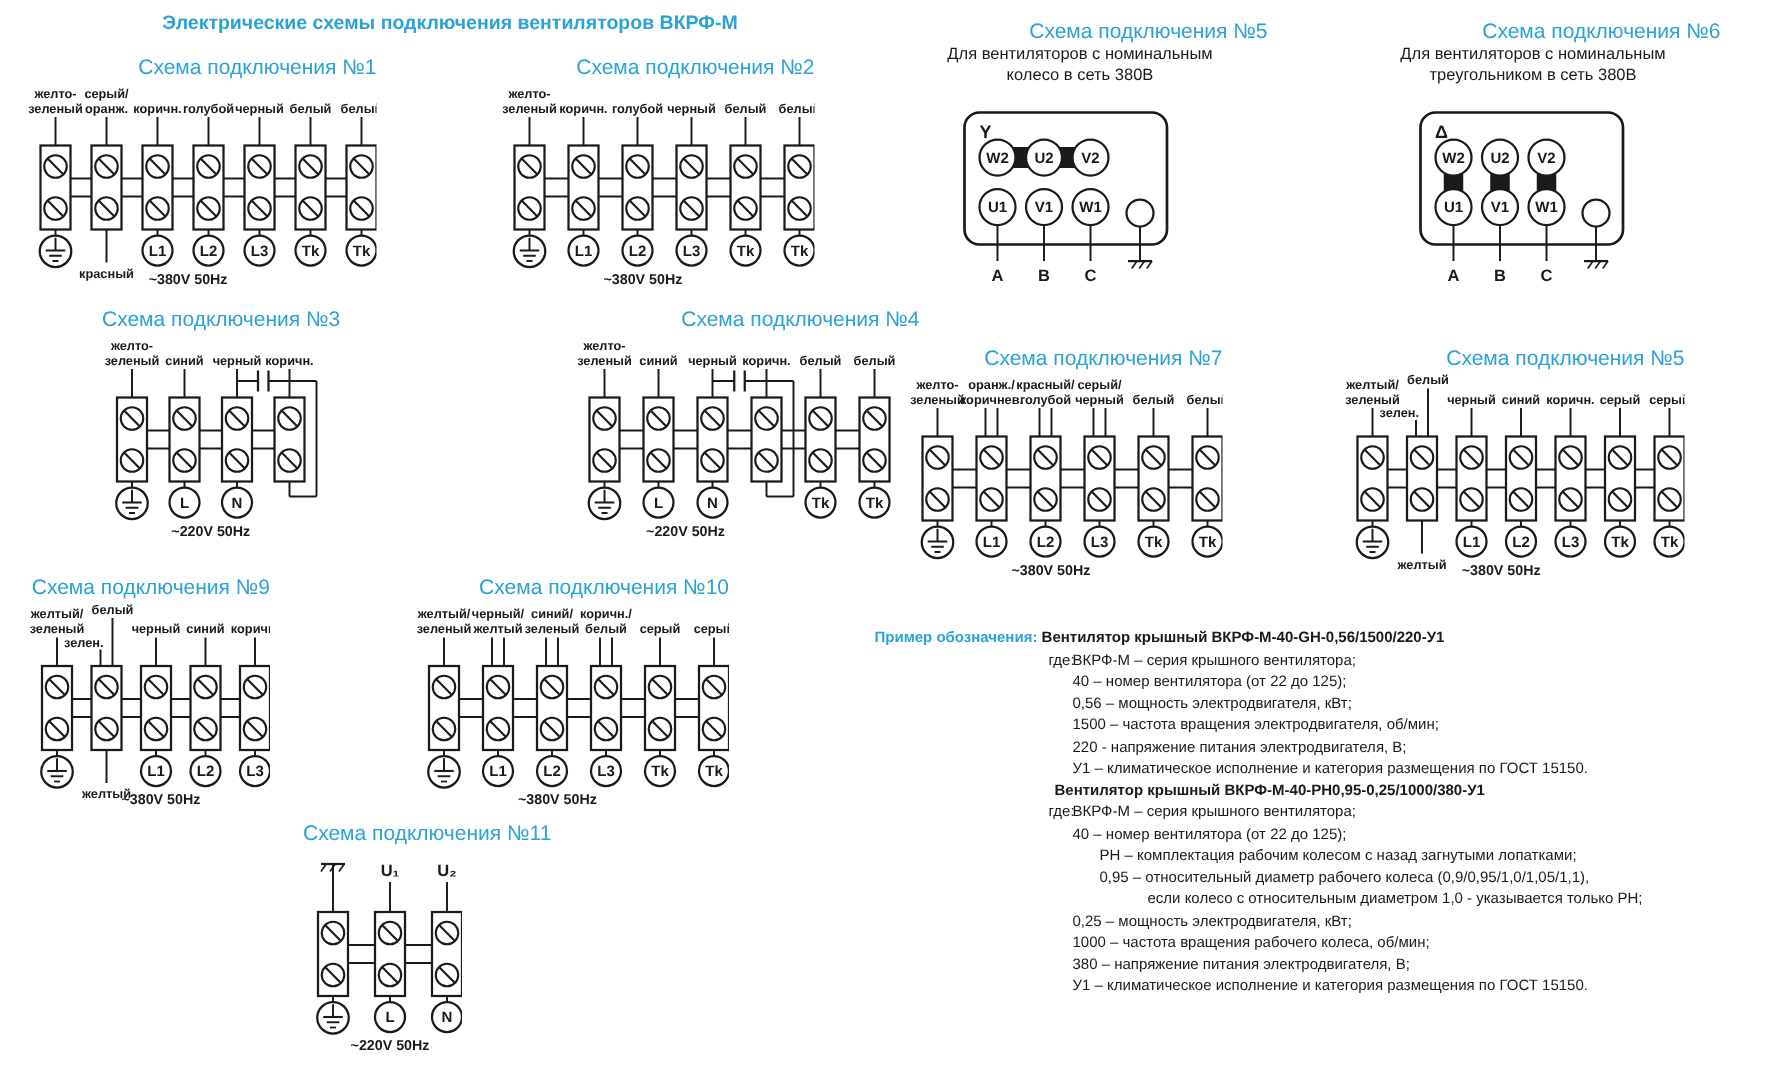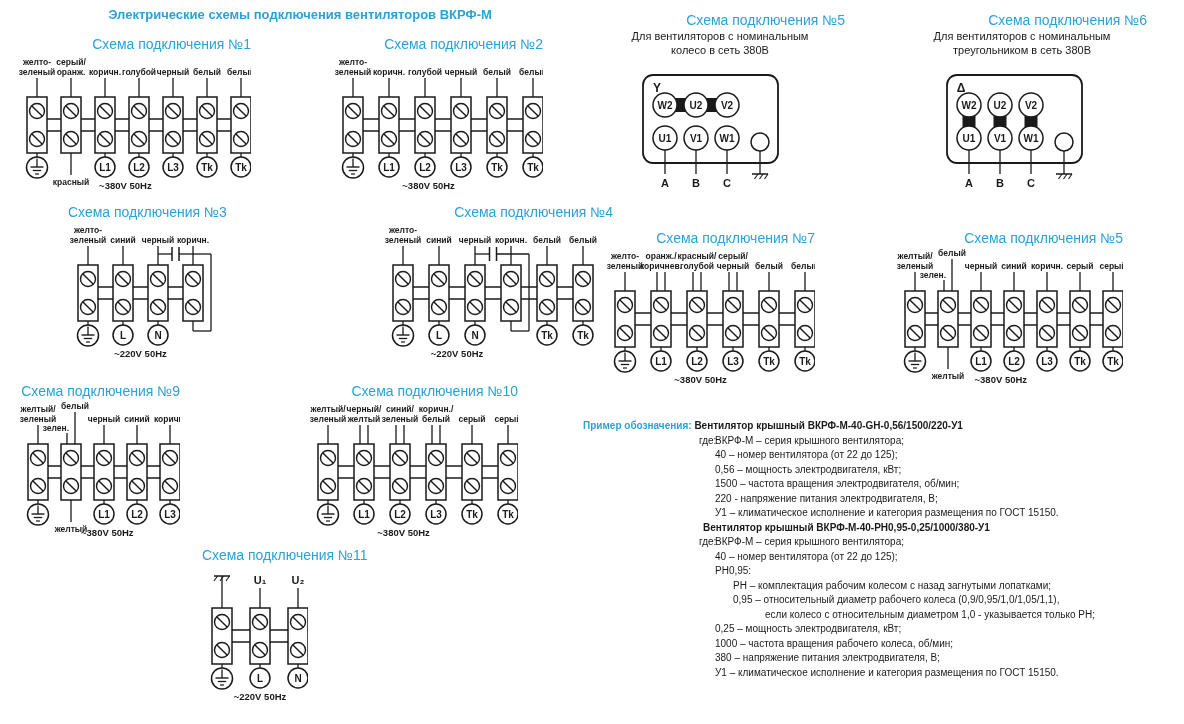--- a/index.html
+++ b/index.html
@@ -721,21 +721,21 @@
             <line x1="146.9" y1="80.9" x2="157.1" y2="91.1" stroke="#1a1a1a" stroke-width="1.4"></line>
           </g>
           <text x="152" y="22" class="wlbl" text-anchor="middle">коричн.</text>
           <line x1="152" y1="25" x2="152" y2="44" stroke="#1a1a1a" stroke-width="1.3"></line>
           <line x1="152" y1="100" x2="152" y2="104" stroke="#1a1a1a" stroke-width="1.3"></line>
           <circle cx="152" cy="114" r="10" fill="#fff" stroke="#1a1a1a" stroke-width="1.5"></circle>
           <text x="152" y="117.5" class="clbl" text-anchor="middle">L3</text>
           <text x="89.3" y="136" class="vlbl" text-anchor="middle">~380V 50Hz</text>
         </svg>
       </div>
-      <div class="scheme" style="left: 308px; top: 383px; width: 210px;">
+      <div class="scheme" style="left: 276px; top: 383px; width: 210px;">
         <div class="scheme-title">Схема подключения №10</div>
         <svg width="210" height="142" viewBox="0 0 210 142">
           <line x1="20" y1="66" x2="200" y2="66" stroke="#1a1a1a" stroke-width="1.3"></line>
           <line x1="20" y1="78" x2="200" y2="78" stroke="#1a1a1a" stroke-width="1.3"></line>
           <rect x="10" y="44" width="20" height="56" fill="#fff" stroke="#1a1a1a" stroke-width="1.5"></rect>
           <g>
             <circle cx="20" cy="58" r="7.5" fill="#fff" stroke="#1a1a1a" stroke-width="1.4"></circle>
             <line x1="14.9" y1="52.9" x2="25.1" y2="63.1" stroke="#1a1a1a" stroke-width="1.4"></line>
           </g>
           <g>
@@ -986,21 +986,20 @@
           <div class="ex-line i0">220 - напряжение питания электродвигателя, В;</div>
           <div class="ex-line i0">У1 – климатическое исполнение и категория размещения по ГОСТ 15150.</div>
         </div>
       </div>
       <div class="ex-block b2">
         <div class="ex-title-row"><span class="ex-title">Вентилятор крышный ВКРФ-М-40-РН0,95-0,25/1000/380-У1</span></div>
         <div class="ex-body">
           <span class="ex-where">где:</span>
           <div class="ex-line i0">ВКРФ-М – серия крышного вентилятора;</div>
           <div class="ex-line i0">40 – номер вентилятора (от 22 до 125);</div>
-          <div class="ex-line i0">РН0,95:</div>
           <div class="ex-line i1">РН – комплектация рабочим колесом с назад загнутыми лопатками;</div>
           <div class="ex-line i1">0,95 – относительный диаметр рабочего колеса (0,9/0,95/1,0/1,05/1,1),</div>
           <div class="ex-line i2">если колесо с относительным диаметром 1,0 - указывается только РН;</div>
           <div class="ex-line i0">0,25 – мощность электродвигателя, кВт;</div>
           <div class="ex-line i0">1000 – частота вращения рабочего колеса, об/мин;</div>
           <div class="ex-line i0">380 – напряжение питания электродвигателя, В;</div>
           <div class="ex-line i0">У1 – климатическое исполнение и категория размещения по ГОСТ 15150.</div>
         </div>
       </div>
     </div>

